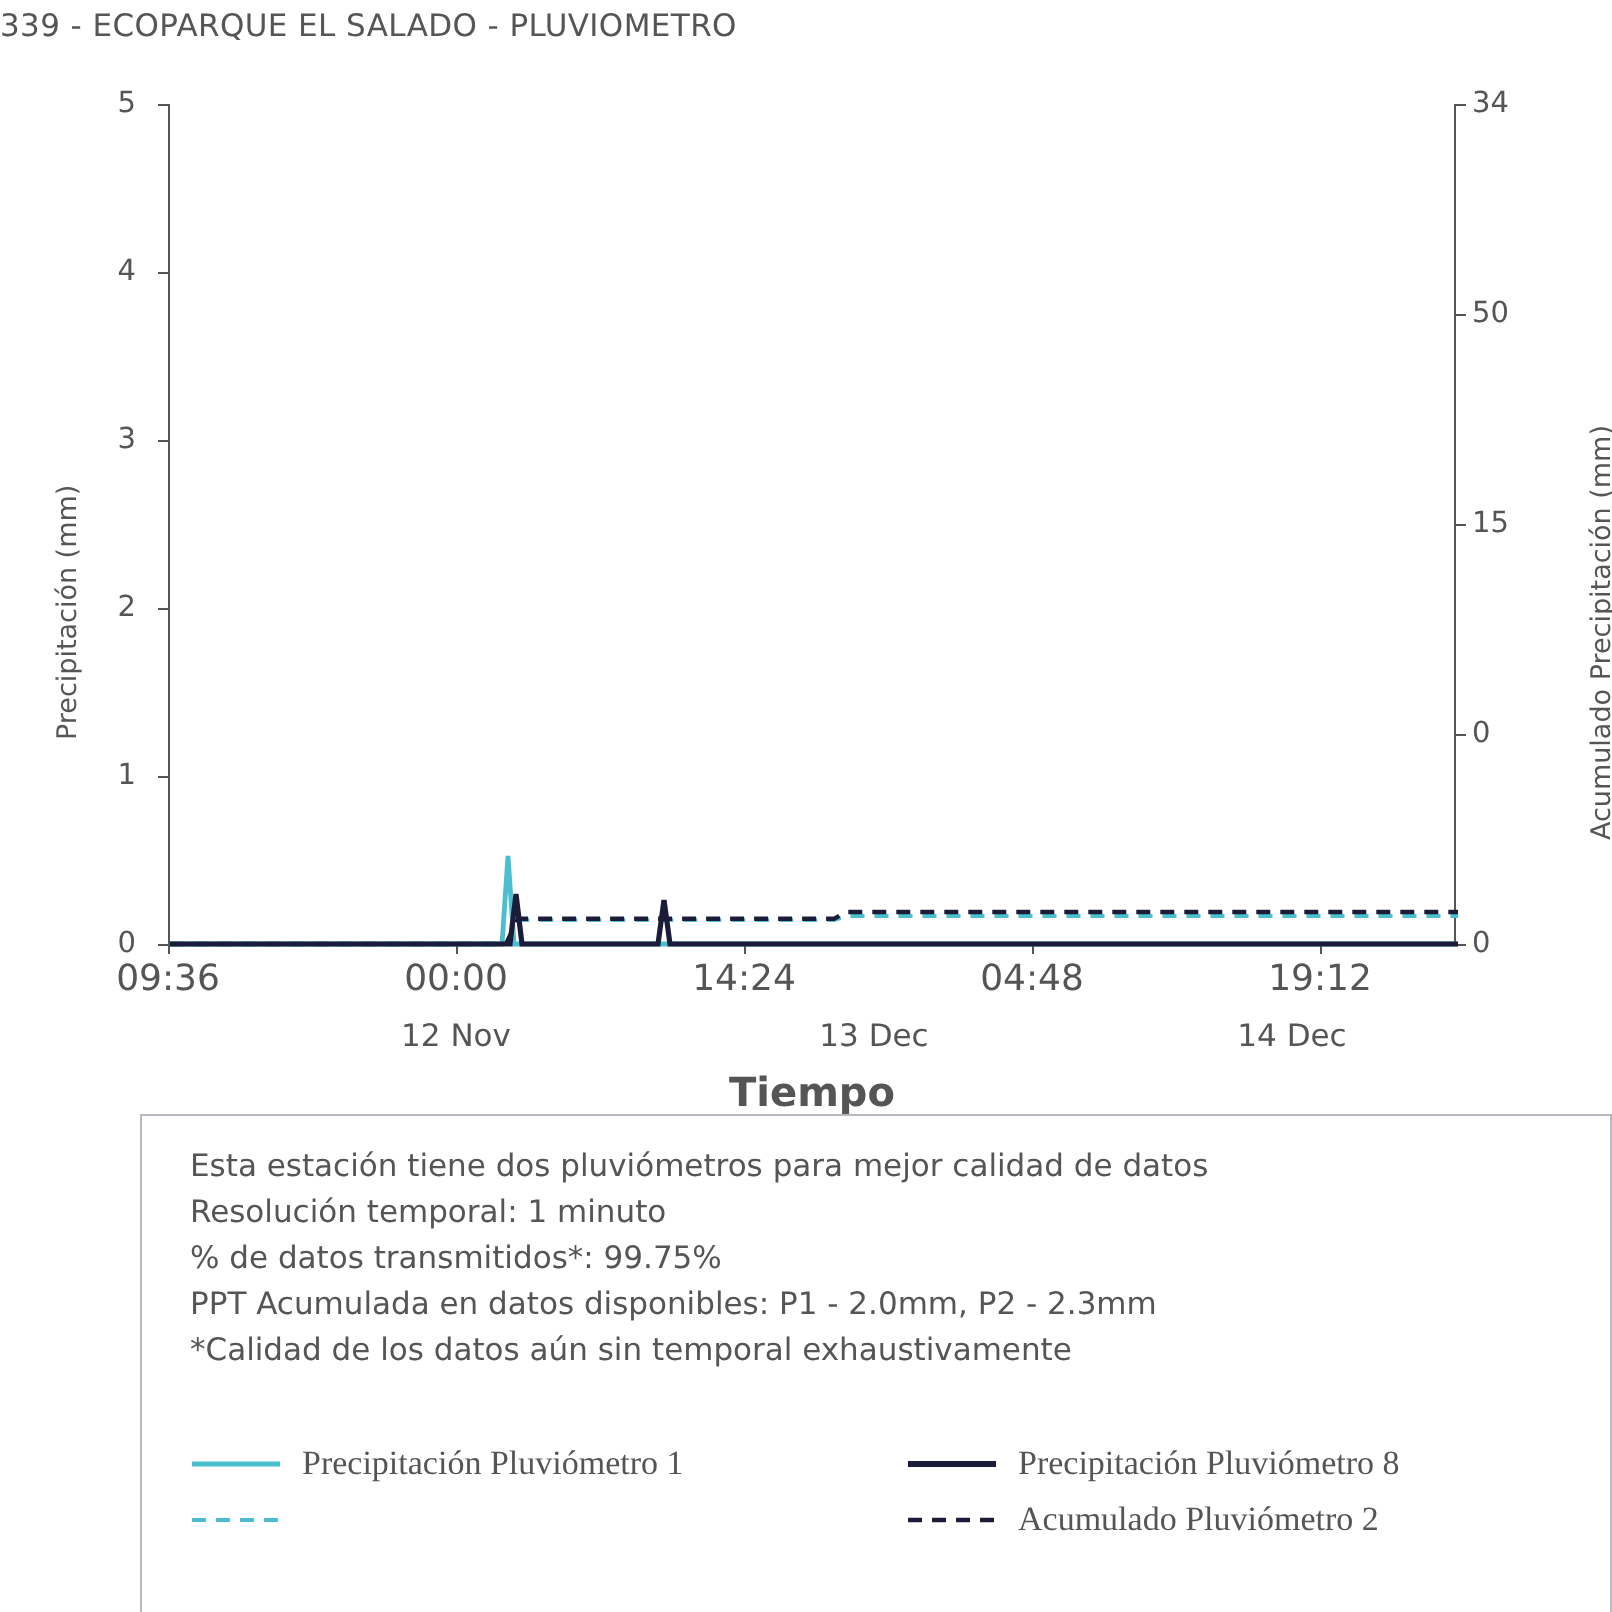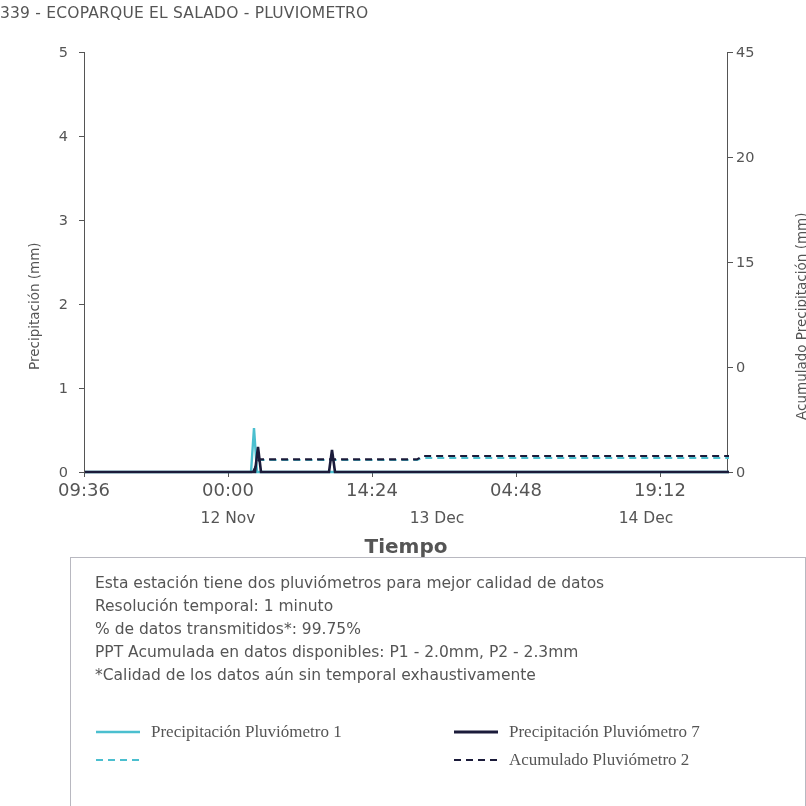--- a/index.html
+++ b/index.html
@@ -207,22 +207,22 @@
   <div class="ytick-left" style="left:28px; top:380px;">1</div>
   <div class="ytick-left" style="left:28px; top:464px;">0</div>
 
   <div class="ytick-mark" style="left:79px; top:51.5px;"></div>
   <div class="ytick-mark" style="left:79px; top:135.5px;"></div>
   <div class="ytick-mark" style="left:79px; top:219.5px;"></div>
   <div class="ytick-mark" style="left:79px; top:303.5px;"></div>
   <div class="ytick-mark" style="left:79px; top:387.5px;"></div>
   <div class="ytick-mark" style="left:79px; top:471.5px;"></div>
 
-  <div class="ytick-right" style="left:736px; top:44px;">45</div>
-  <div class="ytick-right" style="left:736px; top:149px;">20</div>
+  <div class="ytick-right" style="left:736px; top:44px;">34</div>
+  <div class="ytick-right" style="left:736px; top:149px;">50</div>
   <div class="ytick-right" style="left:736px; top:254px;">15</div>
   <div class="ytick-right" style="left:736px; top:359px;">0</div>
   <div class="ytick-right" style="left:736px; top:464px;">0</div>
 
   <div class="ytick-mark" style="left:728px; top:51.5px;"></div>
   <div class="ytick-mark" style="left:728px; top:156.5px;"></div>
   <div class="ytick-mark" style="left:728px; top:261.5px;"></div>
   <div class="ytick-mark" style="left:728px; top:366.5px;"></div>
   <div class="ytick-mark" style="left:728px; top:471.5px;"></div>
 
@@ -277,21 +277,21 @@
               </svg>
           </span>
           <span class="legend-label">Precipitación Pluviómetro 1</span>
         </div>
         <div class="legend-entry col2">
           <span class="legend-swatch">
             <svg width="46" height="14" viewBox="0 0 46 14">
                 <line x1="1" y1="7" x2="45" y2="7" stroke="#1B1B3A" stroke-width="3"></line>
               </svg>
           </span>
-          <span class="legend-label">Precipitación Pluviómetro 7</span>
+          <span class="legend-label">Precipitación Pluviómetro 8</span>
         </div>
       </div>
 
       <div class="legend-row">
         <div class="legend-entry col1">
           <span class="legend-swatch">
             <svg width="46" height="14" viewBox="0 0 46 14">
                 <line x1="1" y1="7" x2="45" y2="7" stroke="#4BBFCF" stroke-width="2" stroke-dasharray="7,5"></line>
               </svg>
           </span>

